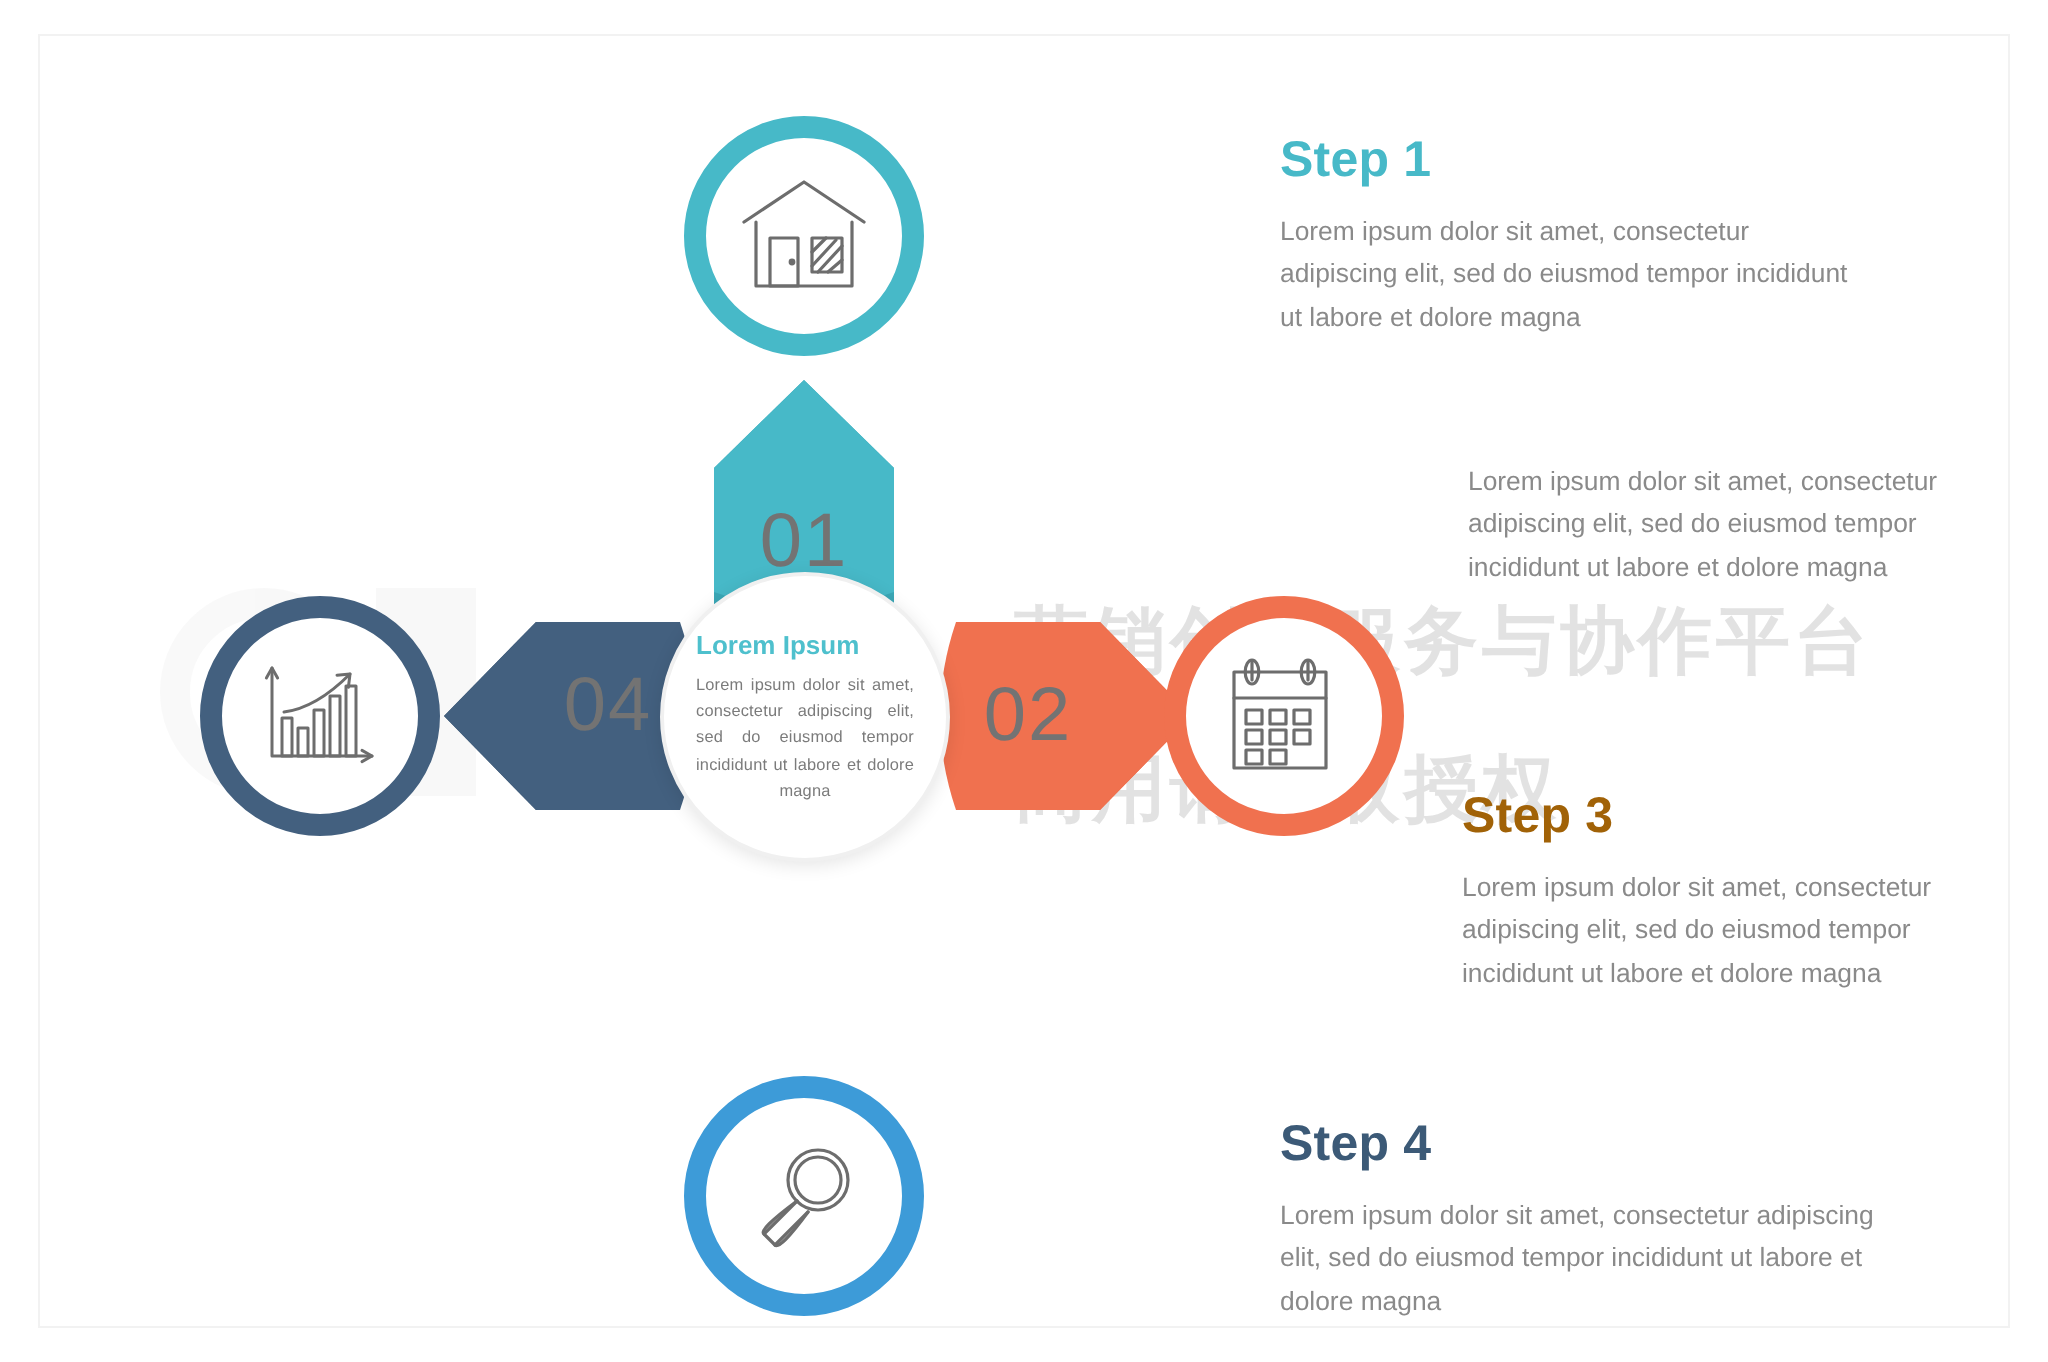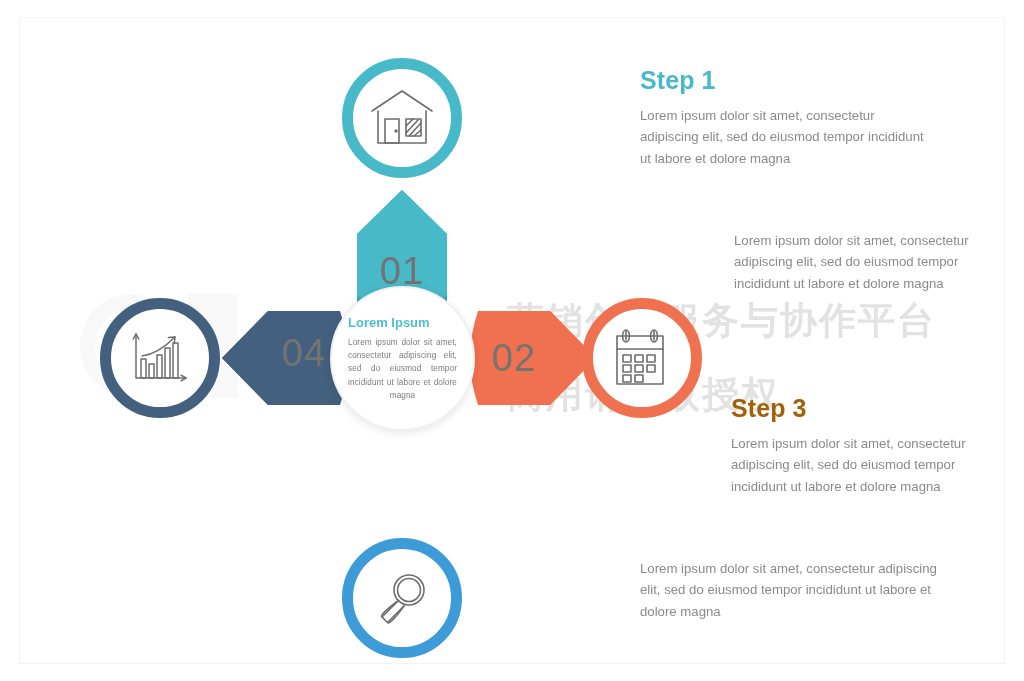--- a/index.html
+++ b/index.html
@@ -275,17 +275,18 @@
     <div class="step-block" id="step-2">
       <p class="step-body">Lorem ipsum dolor sit amet, consectetur adipiscing elit, sed do eiusmod tempor incididunt ut labore et dolore magna</p>
     </div>
 
     <div class="step-block" id="step-3">
       <h2 class="step-title" style="color:#a16207">Step 3</h2>
       <p class="step-body">Lorem ipsum dolor sit amet, consectetur adipiscing elit, sed do eiusmod tempor incididunt ut labore et dolore magna</p>
     </div>
 
     <div class="step-block" id="step-4">
+      <h2 class="step-title" style="color:#3c5a77">Step 4</h2>
       <p class="step-body">Lorem ipsum dolor sit amet, consectetur adipiscing elit, sed do eiusmod tempor incididunt ut labore et dolore magna</p>
     </div>
 
   </div>
 </div>
 
 </body></html>

